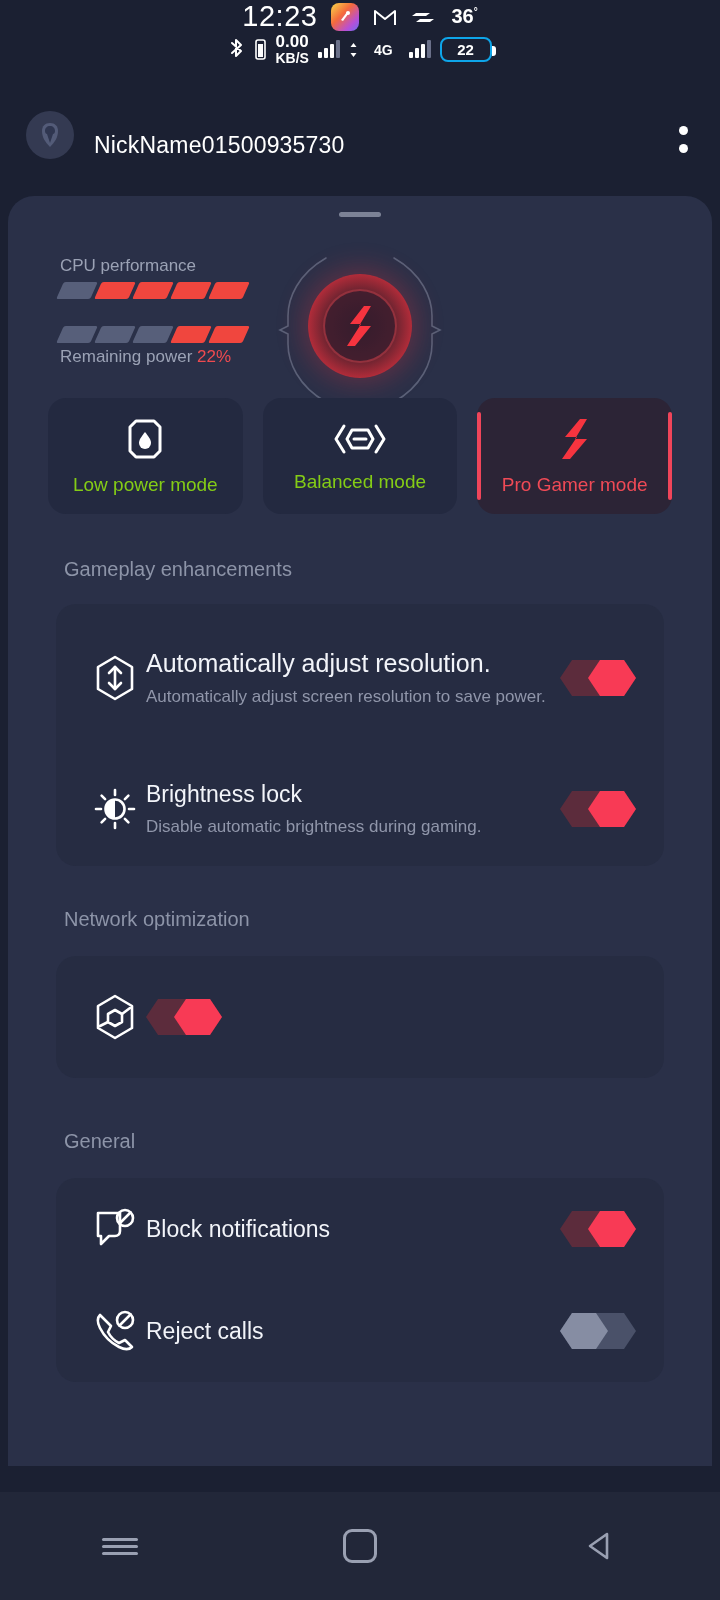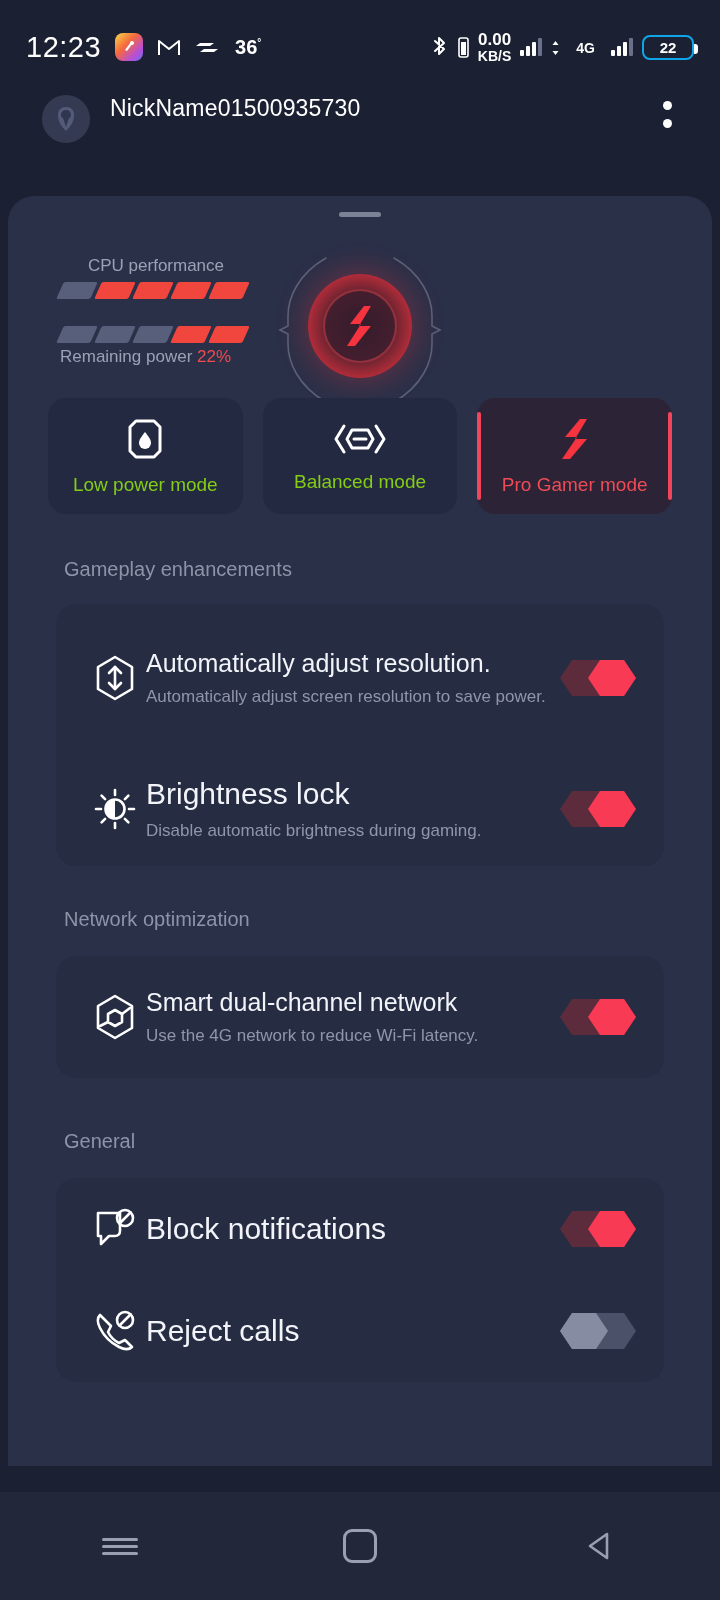--- a/index.html
+++ b/index.html
@@ -6,23 +6,23 @@
   html,body {
     width:720px; height:1600px;
     background:#1c2133;
     font-family:"Liberation Sans", sans-serif;
     overflow:hidden;
   }
   #root { position:relative; width:720px; height:1600px; background:#1b2032; }
 
   
   .statusbar{
-    position:absolute; left:0; top:16px; width:720px; height:62px;
+    position:absolute; left:0; top:0; width:720px; height:62px;
     display:flex; align-items:center; justify-content:space-between;
-    padding:0 26px; color:#ffffff;
+    padding:0 26px; color:#ffffff;flex-direction:column;
   }
   .sb-left{ display:flex; align-items:center; gap:14px; }
   .sb-time{ font-size:29px; letter-spacing:.5px; font-weight:400; color:#fff; }
   .sb-appicon{
     width:28px;height:28px;border-radius:8px;
     background:linear-gradient(135deg,#f9d94a 0%,#f56a3c 40%,#b84fd6 75%,#6a6ff0 100%);
     display:flex;align-items:center;justify-content:center;
   }
   .sb-appicon svg{ display:block; }
   .sb-ico{ display:flex; align-items:center; }
@@ -46,21 +46,21 @@
   }
   .battery:after{
     content:"";position:absolute;right:-6px;top:7px;width:4px;height:10px;
     background:#fff;border-radius:0 3px 3px 0;
   }
   .battery span{ font-size:15px; font-weight:700; color:#fff; }
 
   
   .profile{
     position:absolute; left:0; top:95px; width:720px; height:64px;
-    display:flex; align-items:flex-start; padding:0 42px;
+    display:flex; align-items:flex-end; padding:0 26px;
   }
   .avatar{
     width:48px;height:48px;border-radius:50%;
     background:#343a52; display:flex;align-items:center;justify-content:center;
     flex:0 0 auto;
   }
   .nick{ margin-left:20px; color:#fff; font-size:23px; letter-spacing:.2px; }
   .kebab{
     margin-left:auto; display:flex;flex-direction:column;gap:9px;align-items:center;
     padding:6px;
@@ -81,21 +81,21 @@
   .gaugerow{ position:absolute; left:0; top:26px; width:704px; height:190px; }
 
   .stat{ position:absolute; width:192px; }
   .stat.cpu{ left:52px; top:34px; }
   .stat.pwr{ left:52px; top:104px; }
   .stat.gpu{ left:458px; top:34px; }
   .stat.sig{ left:458px; top:104px; }
   .stat-label{ font-size:17px; color:#9ba2b5; white-space:nowrap; }
   .stat.cpu .stat-label, .stat.gpu .stat-label{ margin-bottom:6px; }
   .stat.pwr .stat-label, .stat.sig .stat-label{ margin-top:4px; }
-  .stat.cpu .stat-label{ text-align:center; }
+  .stat.cpu .stat-label{ }
   .segs{ display:flex; gap:4px; }
   .segs i{
     display:block; width:34px; height:17px;
     transform:skewX(-24deg); border-radius:2px;
     background:#575f7a;
   }
   .segs i.on{ background:#f0463e; }
   .pct{ color:#ef4a4f; }
 
   .gauge{
@@ -145,21 +145,21 @@
   .section-title{
     position:absolute; left:56px; font-size:20px; color:#8d94a8;
   }
   .card{
     position:absolute; left:48px; width:608px;
     background:#262c42; border-radius:20px;
   }
   .row{ display:flex; align-items:center; padding:0 28px; }
   .row-ico{ width:62px; flex:0 0 62px; display:flex; align-items:center; justify-content:center; }
   .row-text{ flex:1; padding-right:12px; }
-  .row-title{ font-size:30px; color:#f2f4f9; line-height:1.33; }
+  .row-title{ font-size:23px; color:#f2f4f9; line-height:1.33; }
   .row-title.big{ font-size:25px; }
   .row-sub{ font-size:17px; color:#9096aa; line-height:1.5; margin-top:4px; }
 
   
   .toggle{ width:76px; height:36px; position:relative; flex:0 0 76px; }
   .hx{ position:absolute; top:0; height:36px; }
   .track{
     left:0; width:76px;
     background:#5c2c3c;
     clip-path:polygon(12px 0,64px 0,76px 50%,64px 100%,12px 100%,0 50%);
@@ -393,24 +393,20 @@
     <div class="card" style="top:760px; height:122px;">
       <div class="row" style="height:122px">
         <div class="row-ico">
           <svg width="44" height="48" viewBox="0 0 44 48">
             <path d="M22 3 L39 13 V35 L22 45 L5 35 V13 Z" fill="none" stroke="#fff" stroke-width="2.6" stroke-linejoin="round"></path>
             <path d="M22 17 L29 21 V29 L22 33 L15 29 V21 Z" fill="none" stroke="#fff" stroke-width="2.6" stroke-linejoin="round"></path>
             <path d="M7 33 L15 29" stroke="#fff" stroke-width="2.6" stroke-linecap="round"></path>
             <path d="M37 15 L29 21" stroke="#fff" stroke-width="2.6" stroke-linecap="round"></path>
           </svg>
         </div>
-        <div class="row-text">
-          <div class="row-title big">Smart dual-channel network</div>
-          <div class="row-sub">Use the 4G network to reduce Wi-Fi latency.</div>
-        </div>
         <div class="toggle on">
           <div class="hx track"></div>
           <div class="hx knob"></div>
         </div>
       </div>
     </div>
 
     <div class="section-title" style="top:934px">General</div>
     <div class="card" style="top:982px; height:204px;">
 

